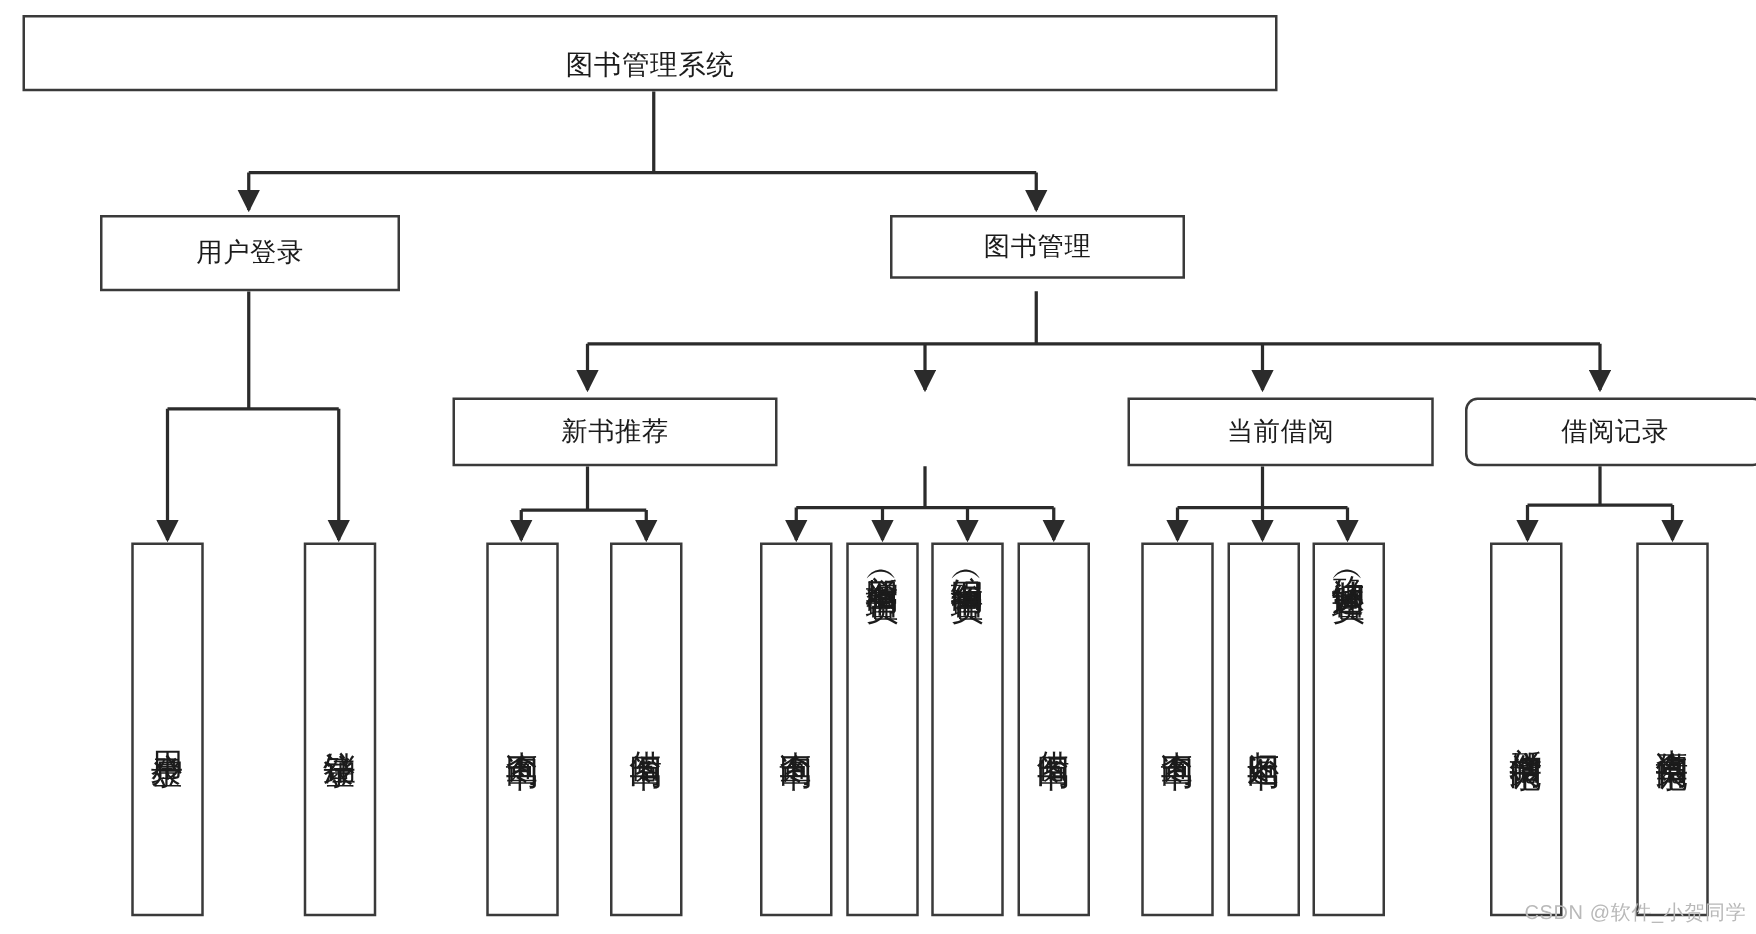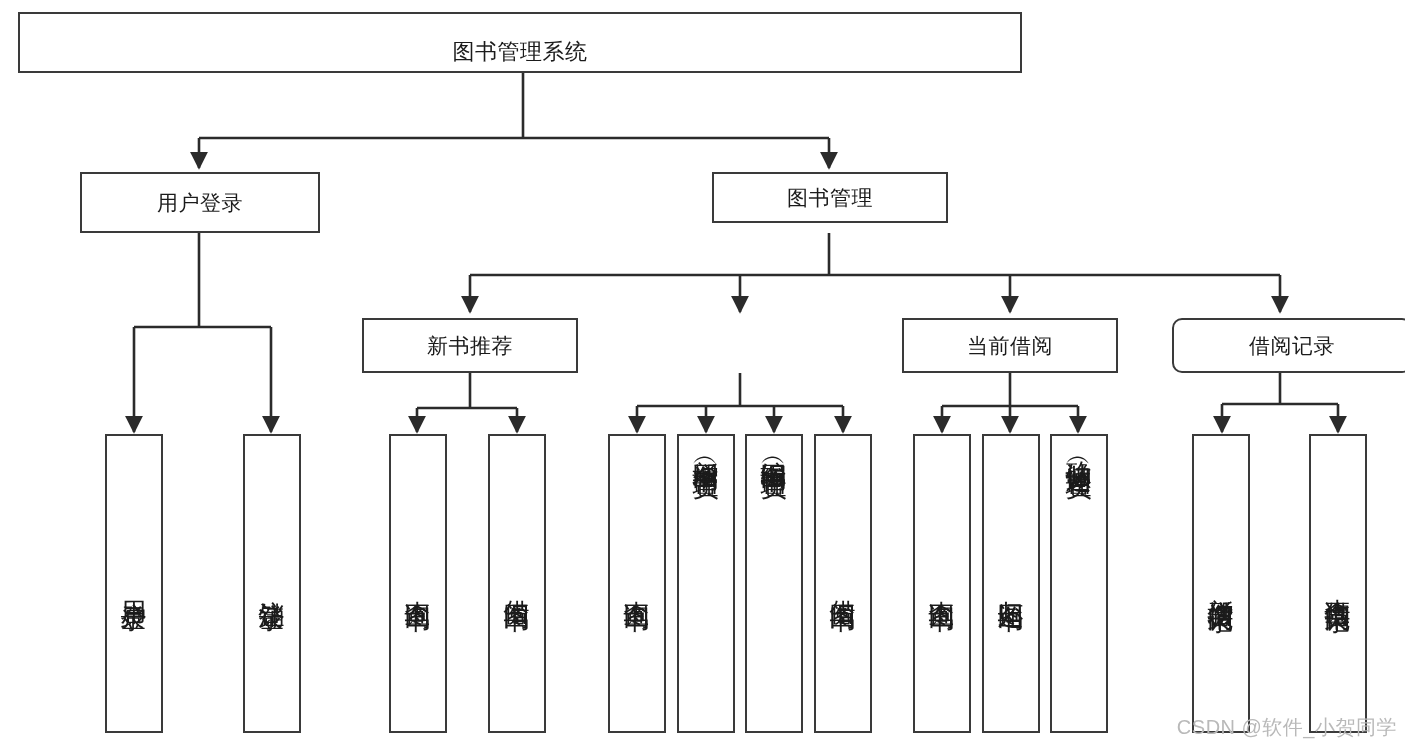--- a/index.html
+++ b/index.html
@@ -67,21 +67,21 @@
     align-items: center;
   }
   .node.v.top {
     align-items: flex-start;
     padding-top: 4px;
   }
   #watermark {
     position: absolute;
     right: 8px;
     bottom: 6px;
-    font-size: 20px;
+    font-size: 16px;
     color: #b9b9b9;
     white-space: nowrap;
     letter-spacing: 0.5px;
   }
 </style>
 </head>
 <body>
 
 <div id="canvas">
 
@@ -140,26 +140,26 @@
   </div>
 
   <div class="node h" id="n-user-login" style="left:80px; top:172px; width:240px; height:61px;">
     <span class="lbl">用户登录</span>
   </div>
 
   <div class="node h" id="n-book-manage" style="left:712px; top:172px; width:236px; height:51px;">
     <span class="lbl">图书管理</span>
   </div>
 
-  <div class="node h" id="n-new-book-rec" style="left:362px; top:318px; width:216px; height:55px;">
+  <div class="node h" id="n-new-book-rec" style="left:362px; top:318px; width:260px; height:55px;">
     <span class="lbl">新书推荐</span>
   </div>
 
 
-  <div class="node h" id="n-current-borrow" style="left:902px; top:318px; width:216px; height:55px;">
+  <div class="node h" id="n-current-borrow" style="left:902px; top:318px; width:245px; height:55px;">
     <span class="lbl">当前借阅</span>
   </div>
 
   <div class="node h" id="n-borrow-record" style="left:1172px; top:318px; width:240px; height:55px;border-radius:10px;">
     <span class="lbl">借阅记录</span>
   </div>
 
   <div class="node v center" id="n-leaf-1" style="left:105px; top:434px; width:58px; height:299px;">
     <span class="lbl">用户登录</span>
   </div>

